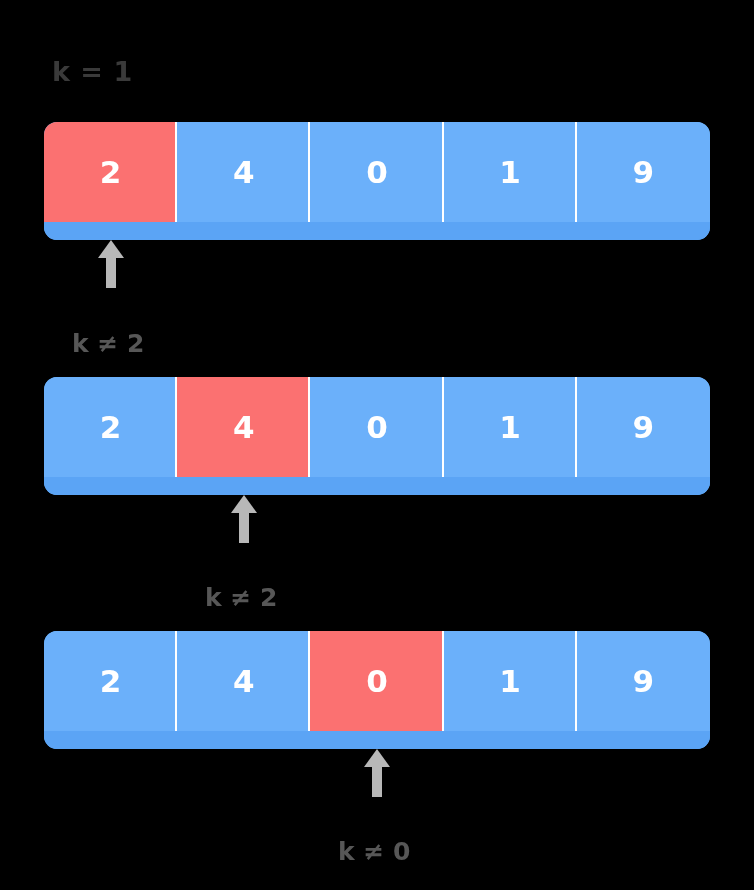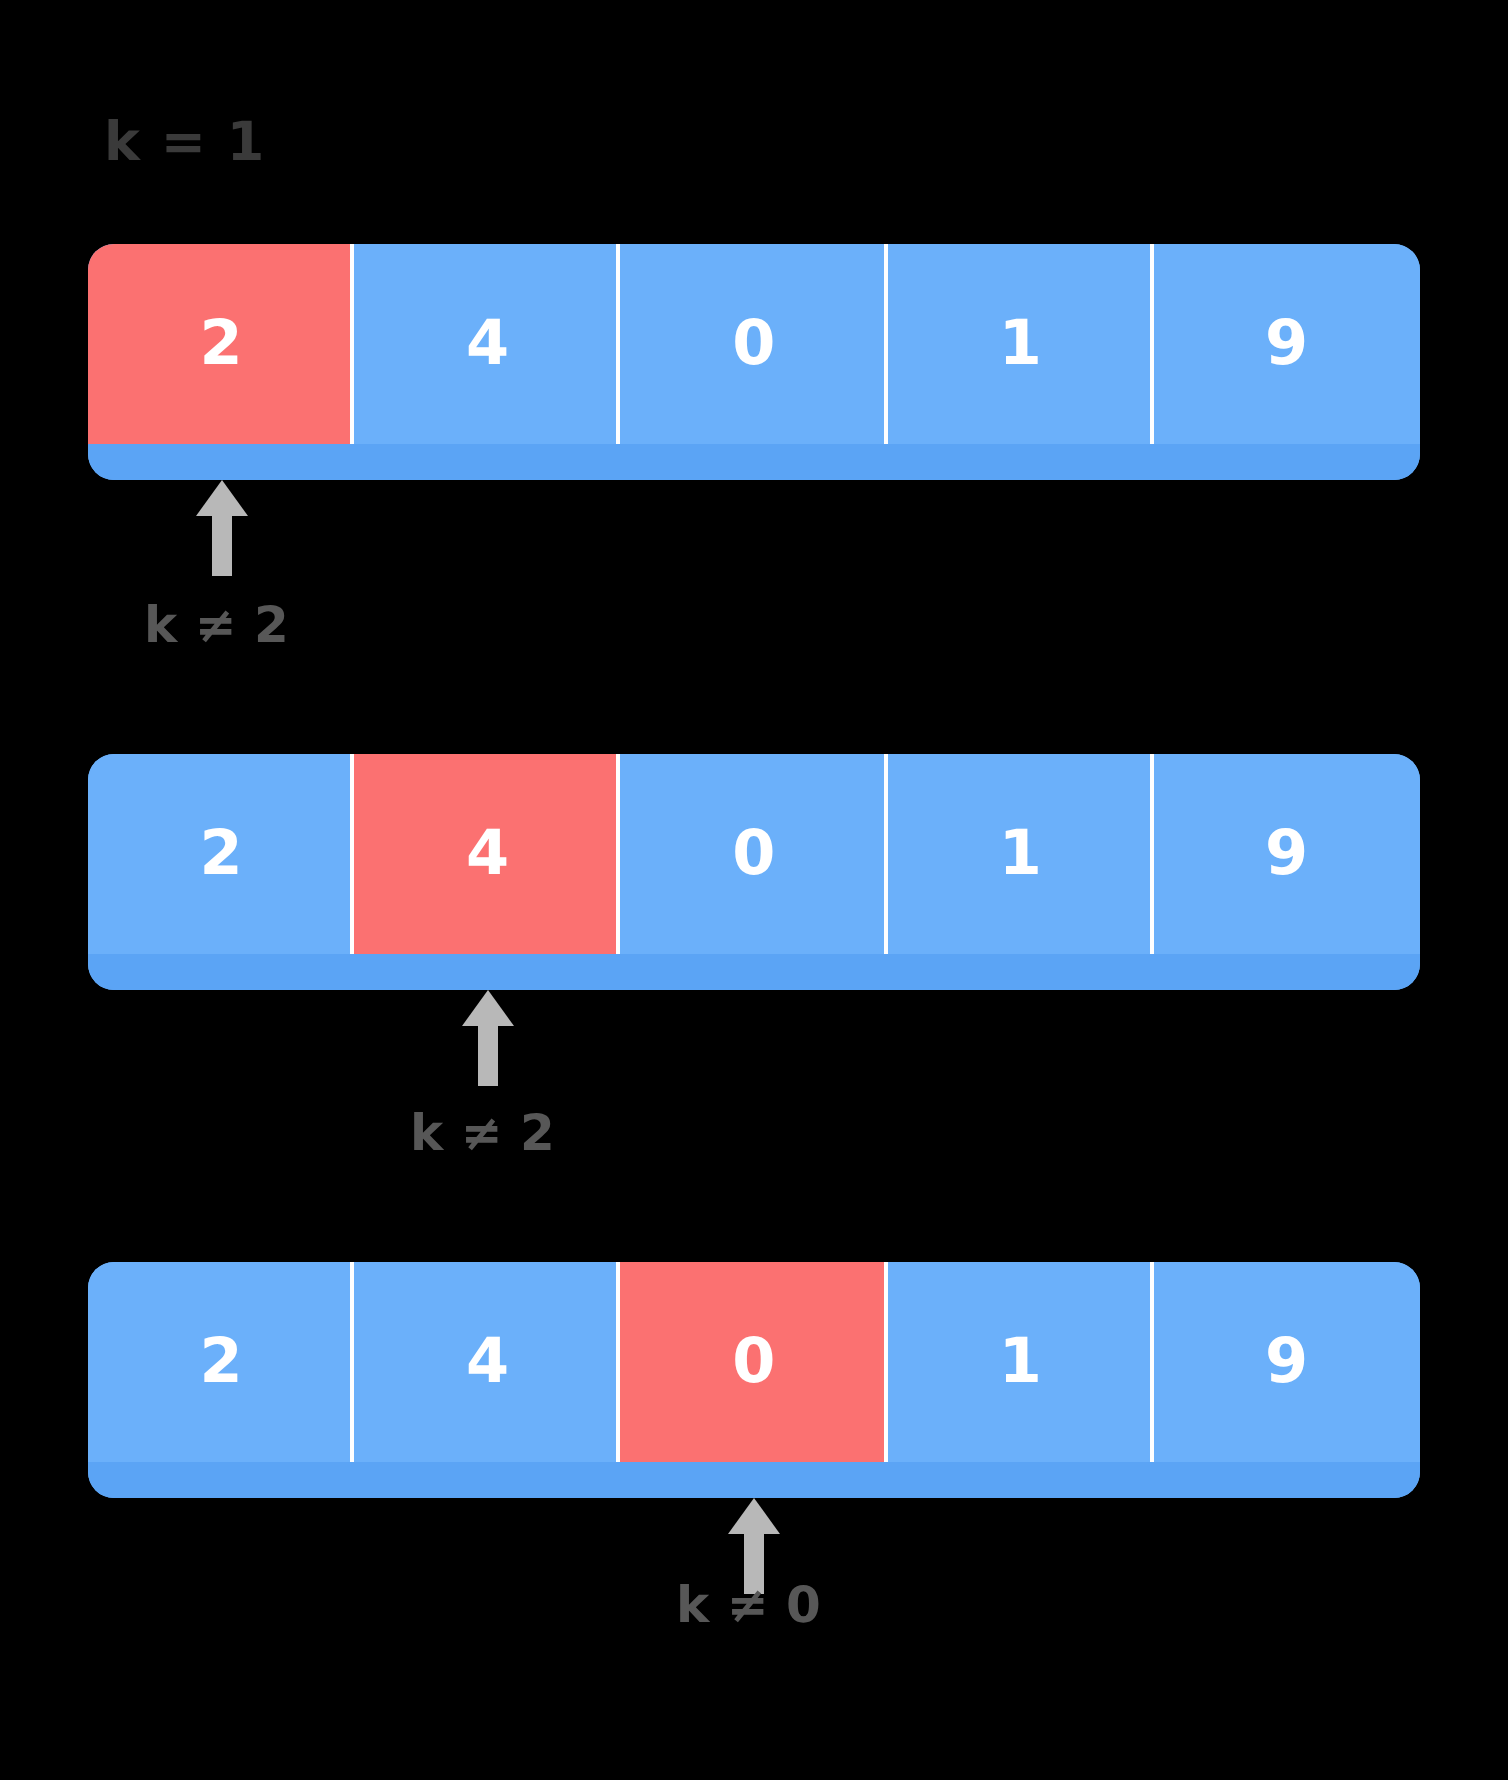--- a/index.html
+++ b/index.html
@@ -117,20 +117,21 @@
     background: #b8b8b8;
   }
 
   
   .note {
     position: absolute;
     font-size: 25px;
     font-weight: bold;
     color: #575757;
     white-space: nowrap;
+    margin-top: 31px;
   }
 </style>
 </head>
 <body>
 
 <div id="stage">
 
   <div class="title">k = 1</div>
 
   <div class="row" style="top:122px;">
@@ -229,15 +230,15 @@
       </div>
       <div class="base"></div>
     </div>
   </div>
 
   <div class="arrow" style="left:364px; top:749px;">
     <span class="head"></span>
     <span class="stem"></span>
   </div>
 
-  <div class="note" style="left:338px; top:788px;">k ≠ 0</div>
+  <div class="note" style="left:338px; top:806px;">k ≠ 0</div>
 
 </div>
 
 </body></html>

